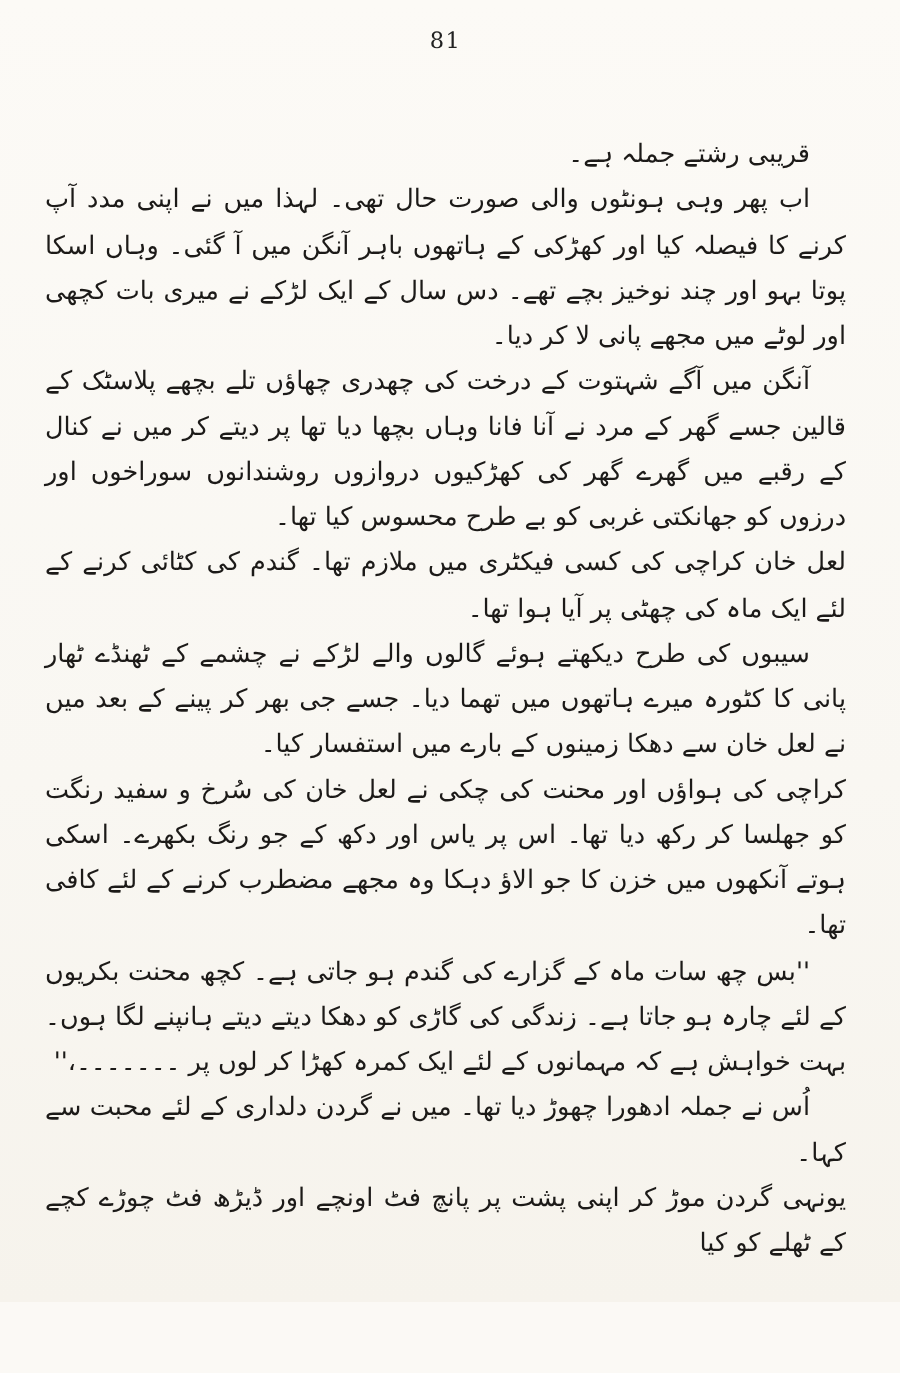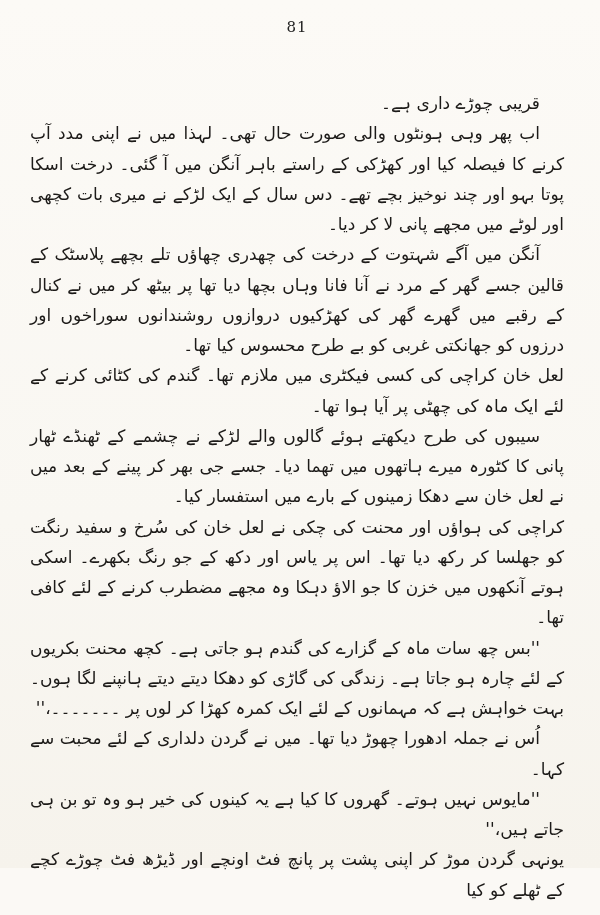--- a/index.html
+++ b/index.html
@@ -45,25 +45,24 @@
   }
 </style>
 </head>
 <body>
 
 <div class="page">
 
   <div class="page-number">81</div>
 
   <div class="text-block">
-    <p class="indent">قریبی چوڑے داری ہے۔</p>
-    <p class="indent">اب پھر وہی ہونٹوں والی صورت حال تھی۔ لہذا میں نے اپنی مدد آپ کرنے کا فیصلہ کیا اور کھڑکی کے راستے باہر آنگن میں آ گئی۔ درخت اسکا پوتا بہو اور چند نوخیز بچے تھے۔ دس سال کے ایک لڑکے نے میری بات کچھی اور لوٹے میں مجھے پانی لا کر دیا۔</p>
-    <p class="indent">آنگن میں آگے شہتوت کے درخت کی چھدری چھاؤں تلے بچھے پلاسٹک کے قالین جسے گھر کے مرد نے آنا فانا وہاں بچھا دیا تھا پر بیٹھ کر میں نے کنال کے رقبے میں گھرے گھر کی کھڑکیوں دروازوں روشندانوں سوراخوں اور درزوں کو جھانکتی غربی کو بے طرح محسوس کیا تھا۔</p>
+    <p class="indent">قریبی رشتے جملہ ہے۔</p>
+    <p class="indent">اب پھر وہی ہونٹوں والی صورت حال تھی۔ لہذا میں نے اپنی مدد آپ کرنے کا فیصلہ کیا اور کھڑکی کے ہاتھوں باہر آنگن میں آ گئی۔ وہاں اسکا پوتا بہو اور چند نوخیز بچے تھے۔ دس سال کے ایک لڑکے نے میری بات کچھی اور لوٹے میں مجھے پانی لا کر دیا۔</p>
+    <p class="indent">آنگن میں آگے شہتوت کے درخت کی چھدری چھاؤں تلے بچھے پلاسٹک کے قالین جسے گھر کے مرد نے آنا فانا وہاں بچھا دیا تھا پر دیتے کر میں نے کنال کے رقبے میں گھرے گھر کی کھڑکیوں دروازوں روشندانوں سوراخوں اور درزوں کو جھانکتی غربی کو بے طرح محسوس کیا تھا۔</p>
     <p>لعل خان کراچی کی کسی فیکٹری میں ملازم تھا۔ گندم کی کٹائی کرنے کے لئے ایک ماہ کی چھٹی پر آیا ہوا تھا۔</p>
     <p class="indent">سیبوں کی طرح دیکھتے ہوئے گالوں والے لڑکے نے چشمے کے ٹھنڈے ٹھار پانی کا کٹورہ میرے ہاتھوں میں تھما دیا۔ جسے جی بھر کر پینے کے بعد میں نے لعل خان سے دھکا زمینوں کے بارے میں استفسار کیا۔</p>
     <p>کراچی کی ہواؤں اور محنت کی چکی نے لعل خان کی سُرخ و سفید رنگت کو جھلسا کر رکھ دیا تھا۔ اس پر یاس اور دکھ کے جو رنگ بکھرے۔ اسکی ہوتے آنکھوں میں خزن کا جو الاؤ دہکا وہ مجھے مضطرب کرنے کے لئے کافی تھا۔</p>
     <p class="indent">''بس چھ سات ماہ کے گزارے کی گندم ہو جاتی ہے۔ کچھ محنت بکریوں کے لئے چارہ ہو جاتا ہے۔ زندگی کی گاڑی کو دھکا دیتے دیتے ہانپنے لگا ہوں۔ بہت خواہش ہے کہ مہمانوں کے لئے ایک کمرہ کھڑا کر لوں پر ۔۔۔۔۔۔۔،''</p>
     <p class="indent">اُس نے جملہ ادھورا چھوڑ دیا تھا۔ میں نے گردن دلداری کے لئے محبت سے کہا۔</p>
-    <p class="indent">''مایوس نہیں ہوتے۔ گھروں کا کیا ہے یہ کینوں کی خیر ہو وہ تو بن ہی جاتے ہیں،''</p>
     <p>یونہی گردن موڑ کر اپنی پشت پر پانچ فٹ اونچے اور ڈیڑھ فٹ چوڑے کچے کے ٹھلے کو کیا</p>
   </div>
 
 </div>
 
 </body></html>

